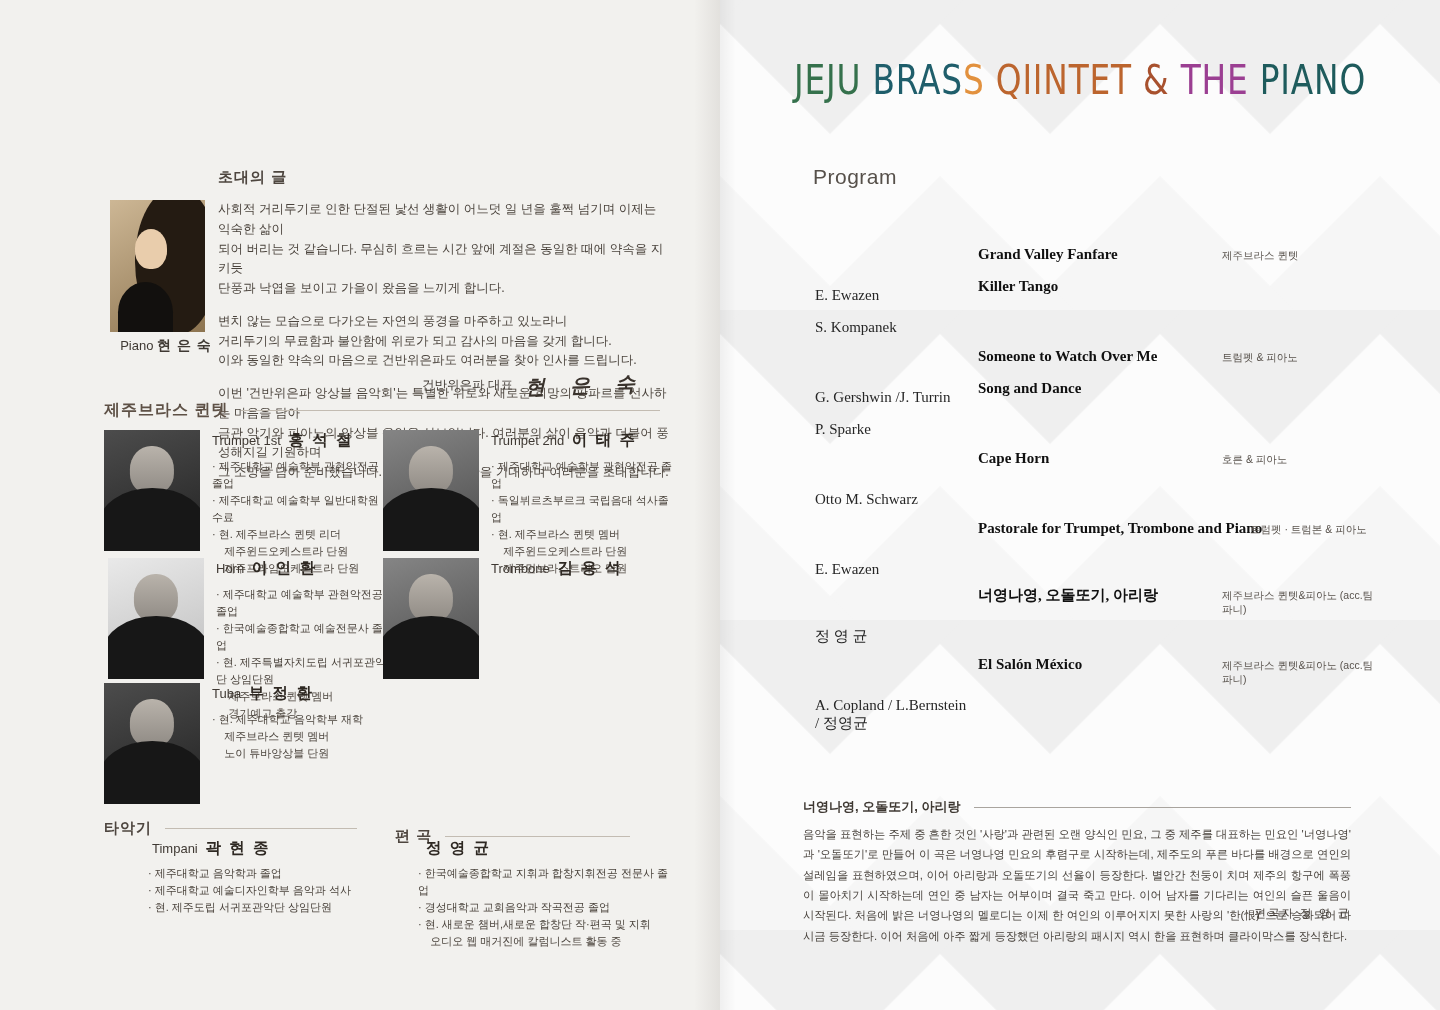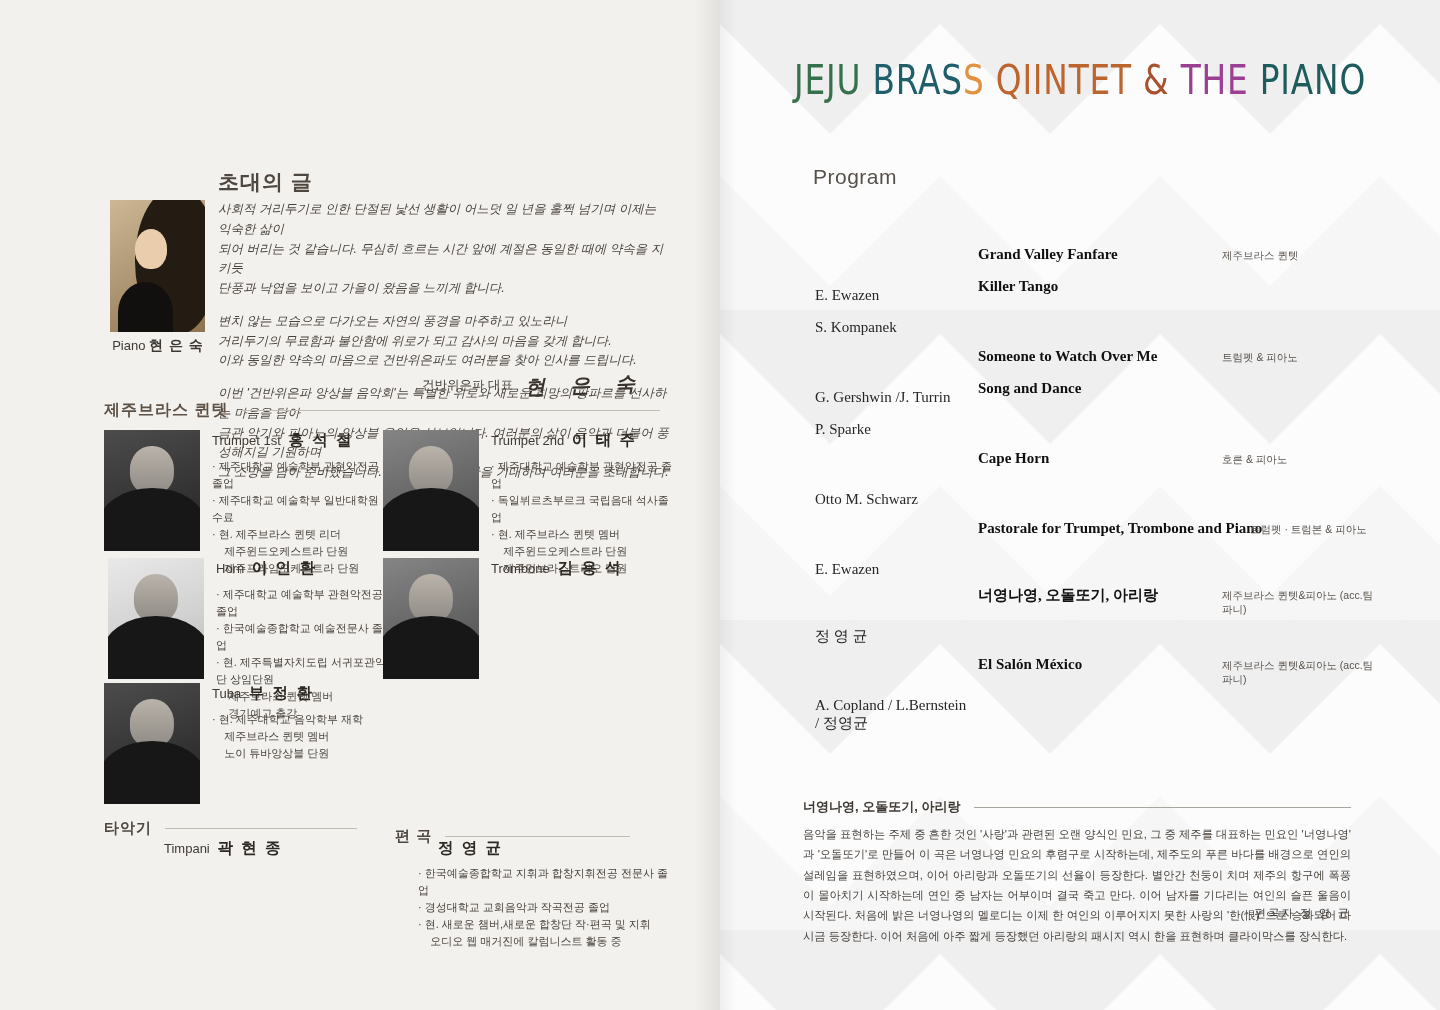--- a/index.html
+++ b/index.html
@@ -19,34 +19,34 @@
       linear-gradient(225deg,#efefef 25%,transparent 25.5%),
       linear-gradient(45deg,#f6f6f6 25%,transparent 25.5%),
       linear-gradient(315deg,#f6f6f6 25%,transparent 25.5%);
     background-position:110px 0,110px 0,0 0,0 0;
     background-size:220px 310px;
   }
   .page.right::before { content:""; position:absolute; left:0; top:0; bottom:0; width:16px;
     background:linear-gradient(90deg,rgba(0,0,0,.05),transparent); z-index:5; pointer-events:none; }
 
   
-  .invite-title { position:absolute; left:218px; top:168px; font-size:21px; font-weight:700; color:#4E463F; letter-spacing:1px; }
+  .invite-title { position:absolute; left:218px; top:168px; font-size:15px; font-weight:700; color:#4E463F; letter-spacing:1px; }
 
   .pianist-photo { position:absolute; left:110px; top:200px; width:95px; height:132px;
     background:linear-gradient(150deg,#cdb795,#8d7450); overflow:hidden; }
   .pianist-photo .hair { position:absolute; right:-14%; top:-10%; width:88%; height:112%; border-radius:50%; background:#241b12; z-index:1; }
   .pianist-photo::before { content:""; position:absolute; left:26%; top:22%; width:34%; height:30%;
     border-radius:50% 50% 45% 45%; background:#e9cdac; z-index:2; }
   .pianist-photo::after { content:""; position:absolute; left:8%; top:62%; width:58%; height:46%;
     border-radius:55% 55% 0 0; background:#12100e; z-index:2; }
 
-  .pianist-caption { position:absolute; left:96px; top:337px; width:124px; text-align:center; font-size:13px; color:#3F3933; }
+  .pianist-caption { position:absolute; left:104px; top:337px; width:124px; text-align:center; font-size:13px; color:#3F3933; }
   .pianist-caption b { font-size:14px; letter-spacing:1px; }
 
-  .invite-body { position:absolute; left:218px; top:200px; width:452px; font-size:12.5px; line-height:1.58; color:#4A433C;font-style:italic; }
+  .invite-body { position:absolute; left:218px; top:200px; width:452px; font-size:12.5px; line-height:1.58; color:#4A433C; }
   .invite-body p { margin:0 0 13px 0; white-space:pre-line; }
 
   .signature { position:absolute; top:372px; right:76px; display:flex; align-items:center; gap:12px;justify-content:flex-end; }
   .sig-label { font-size:12.5px; color:#3F3933; }
   .sig-name { font-family:"DejaVu Serif",serif; font-style:italic; font-weight:700; font-size:20px;
     letter-spacing:9px; color:#39322c; transform:rotate(-2deg); }
 
   .sec-header { position:absolute; display:flex; align-items:center; }
   .sec-header .rule { flex:1; height:1px; background:#c3bcb2; margin-left:13px; }
   .quintet-header { left:104px; top:400px; width:556px; }
@@ -71,21 +71,21 @@
     transform:translateX(-50%); border-radius:50% 50% 0 0; background:#171717; }
   .portrait.dark  { background:linear-gradient(160deg,#4c4c4c,#222); }
   .portrait.light { background:linear-gradient(160deg,#e9e9e9,#bdbdbd); }
 
   .m-title { font-size:13px; color:#3F3933; margin-bottom:7px; white-space:nowrap; }
   .m-name  { font-size:15.5px; font-weight:700; color:#2e2822; margin-left:4px; letter-spacing:2px; }
   .m-bio   { font-size:11px; line-height:1.55; white-space:pre-wrap; color:#4A433C; }
 
   .perc-block { position:absolute; left:148px; top:838px; width:240px; }
   .arr-block  { position:absolute; left:418px; top:838px; width:250px; }
-  .perc-block .m-title, .arr-block .m-title { margin-left:16px; margin-bottom:6px; }
+  .perc-block .m-title, .arr-block .m-title { margin-left:4px; margin-bottom:6px; }
 
   
   .brand { position:absolute; left:0; right:0; top:56px; text-align:center; white-space:nowrap;
     font-family:"DejaVu Sans",sans-serif; font-weight:400; font-size:41px; letter-spacing:1px;
     transform:scaleX(.8); }
   .program-heading { position:absolute; left:93px; top:165px; font-size:21px; font-weight:400;
     color:#56504A; letter-spacing:.5px; }
 
   .prog-row { position:absolute; left:95px; width:585px; height:40px; }
   .prog-row .composer { position:absolute; left:0; top:0; width:168px;
@@ -214,20 +214,23 @@
 
     <div class="sec-header perc-header">
       <span class="sec-title">타악기</span>
       <span class="rule"></span>
     </div>
     <div class="perc-block">
       <div class="m-title">
         <span>Timpani</span>
         <b class="m-name">곽 현 종</b>
       </div>
+      <div class="m-bio">· 제주대학교 음악학과 졸업
+· 제주대학교 예술디자인학부 음악과 석사
+· 현. 제주도립 서귀포관악단 상임단원</div>
     </div>
 
     <div class="sec-header arr-header">
       <span class="sec-title">편 곡</span>
       <span class="rule"></span>
     </div>
     <div class="arr-block">
       <div class="m-title">
         <b class="m-name">정 영 균</b>
       </div>

